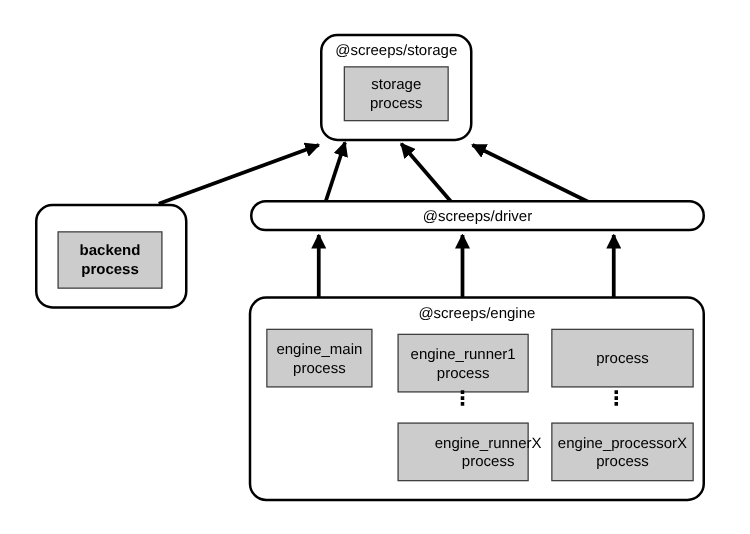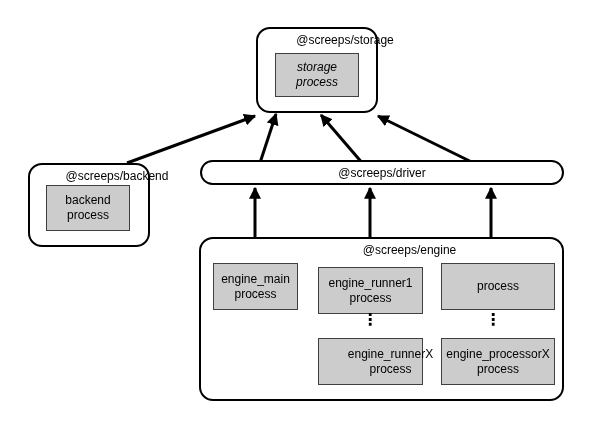--- a/index.html
+++ b/index.html
@@ -42,23 +42,23 @@
     display: flex;
     flex-direction: column;
     align-items: center;
     justify-content: center;
     font-size: 12px;
     line-height: 15px;
     text-align: center;
     white-space: nowrap;
   }
   #storage-node  { left: 256px; top: 27px;  width: 122px; height: 86px; }
-  #storage-proc  { left: 17px;  top: 24px;  width: 84px;  height: 44px; font-style: italic; }
+  #storage-proc  { left: 17px;  top: 24px;  width: 84px;  height: 44px; }
   #backend-node  { left: 28px;  top: 163px; width: 122px; height: 84px; }
-  #backend-proc  { left: 16px;  top: 20px;  width: 84px;  height: 46px; }
+  #backend-proc  { left: 16px;  top: 20px;  width: 84px;  height: 46px; font-weight: bold; }
   #driver-node   {
     left: 200px; top: 160px; width: 364px; height: 25px;
     border-radius: 12.5px;
     display: flex; align-items: center; justify-content: flex-start;
   }
   #driver-label  { position: static; }
   #engine-node   { left: 199px; top: 237px; width: 365px; height: 164px; }
   #proc-main       { left: 12px;  top: 24px; width: 85px;  height: 47px; text-align: center; }
   #proc-runner1    { left: 117px; top: 28px; width: 105px; height: 47px; }
   #proc-processor1 { left: 240px; top: 24px; width: 114px; height: 47px; }
@@ -68,21 +68,21 @@
     position: absolute;
     top: 70px;
     width: 20px;
     text-align: center;
     font-size: 16px;
     font-weight: bold;
     line-height: 22px;
   }
   #dots-runner    { left: 159px; }
   #dots-processor { left: 282px; }
-  .top-label { top: 4px; padding-left: 28px; }
+  .top-label { top: 4px; }
 </style>
 </head>
 <body>
 
 <div id="canvas">
 
   <svg id="arrows" width="600" height="427" viewBox="0 0 600 427">
     <defs>
       <marker id="ah" viewBox="0 0 10 10" refX="9" refY="5" markerWidth="4" markerHeight="4" orient="auto">
         <path d="M0,0 L10,5 L0,10 z" fill="#000"></path>
@@ -99,21 +99,20 @@
 
   <div class="node" id="storage-node">
     <div class="node-label top-label">@screeps/storage</div>
     <div class="proc" id="storage-proc">
       <span>storage</span>
       <span>process</span>
     </div>
   </div>
 
   <div class="node" id="backend-node">
-    <div class="node-label top-label">@screeps/backend</div>
     <div class="proc" id="backend-proc">
       <span>backend</span>
       <span>process</span>
     </div>
   </div>
 
   <div class="node" id="driver-node">
     <div class="node-label" id="driver-label">@screeps/driver</div>
   </div>
 

